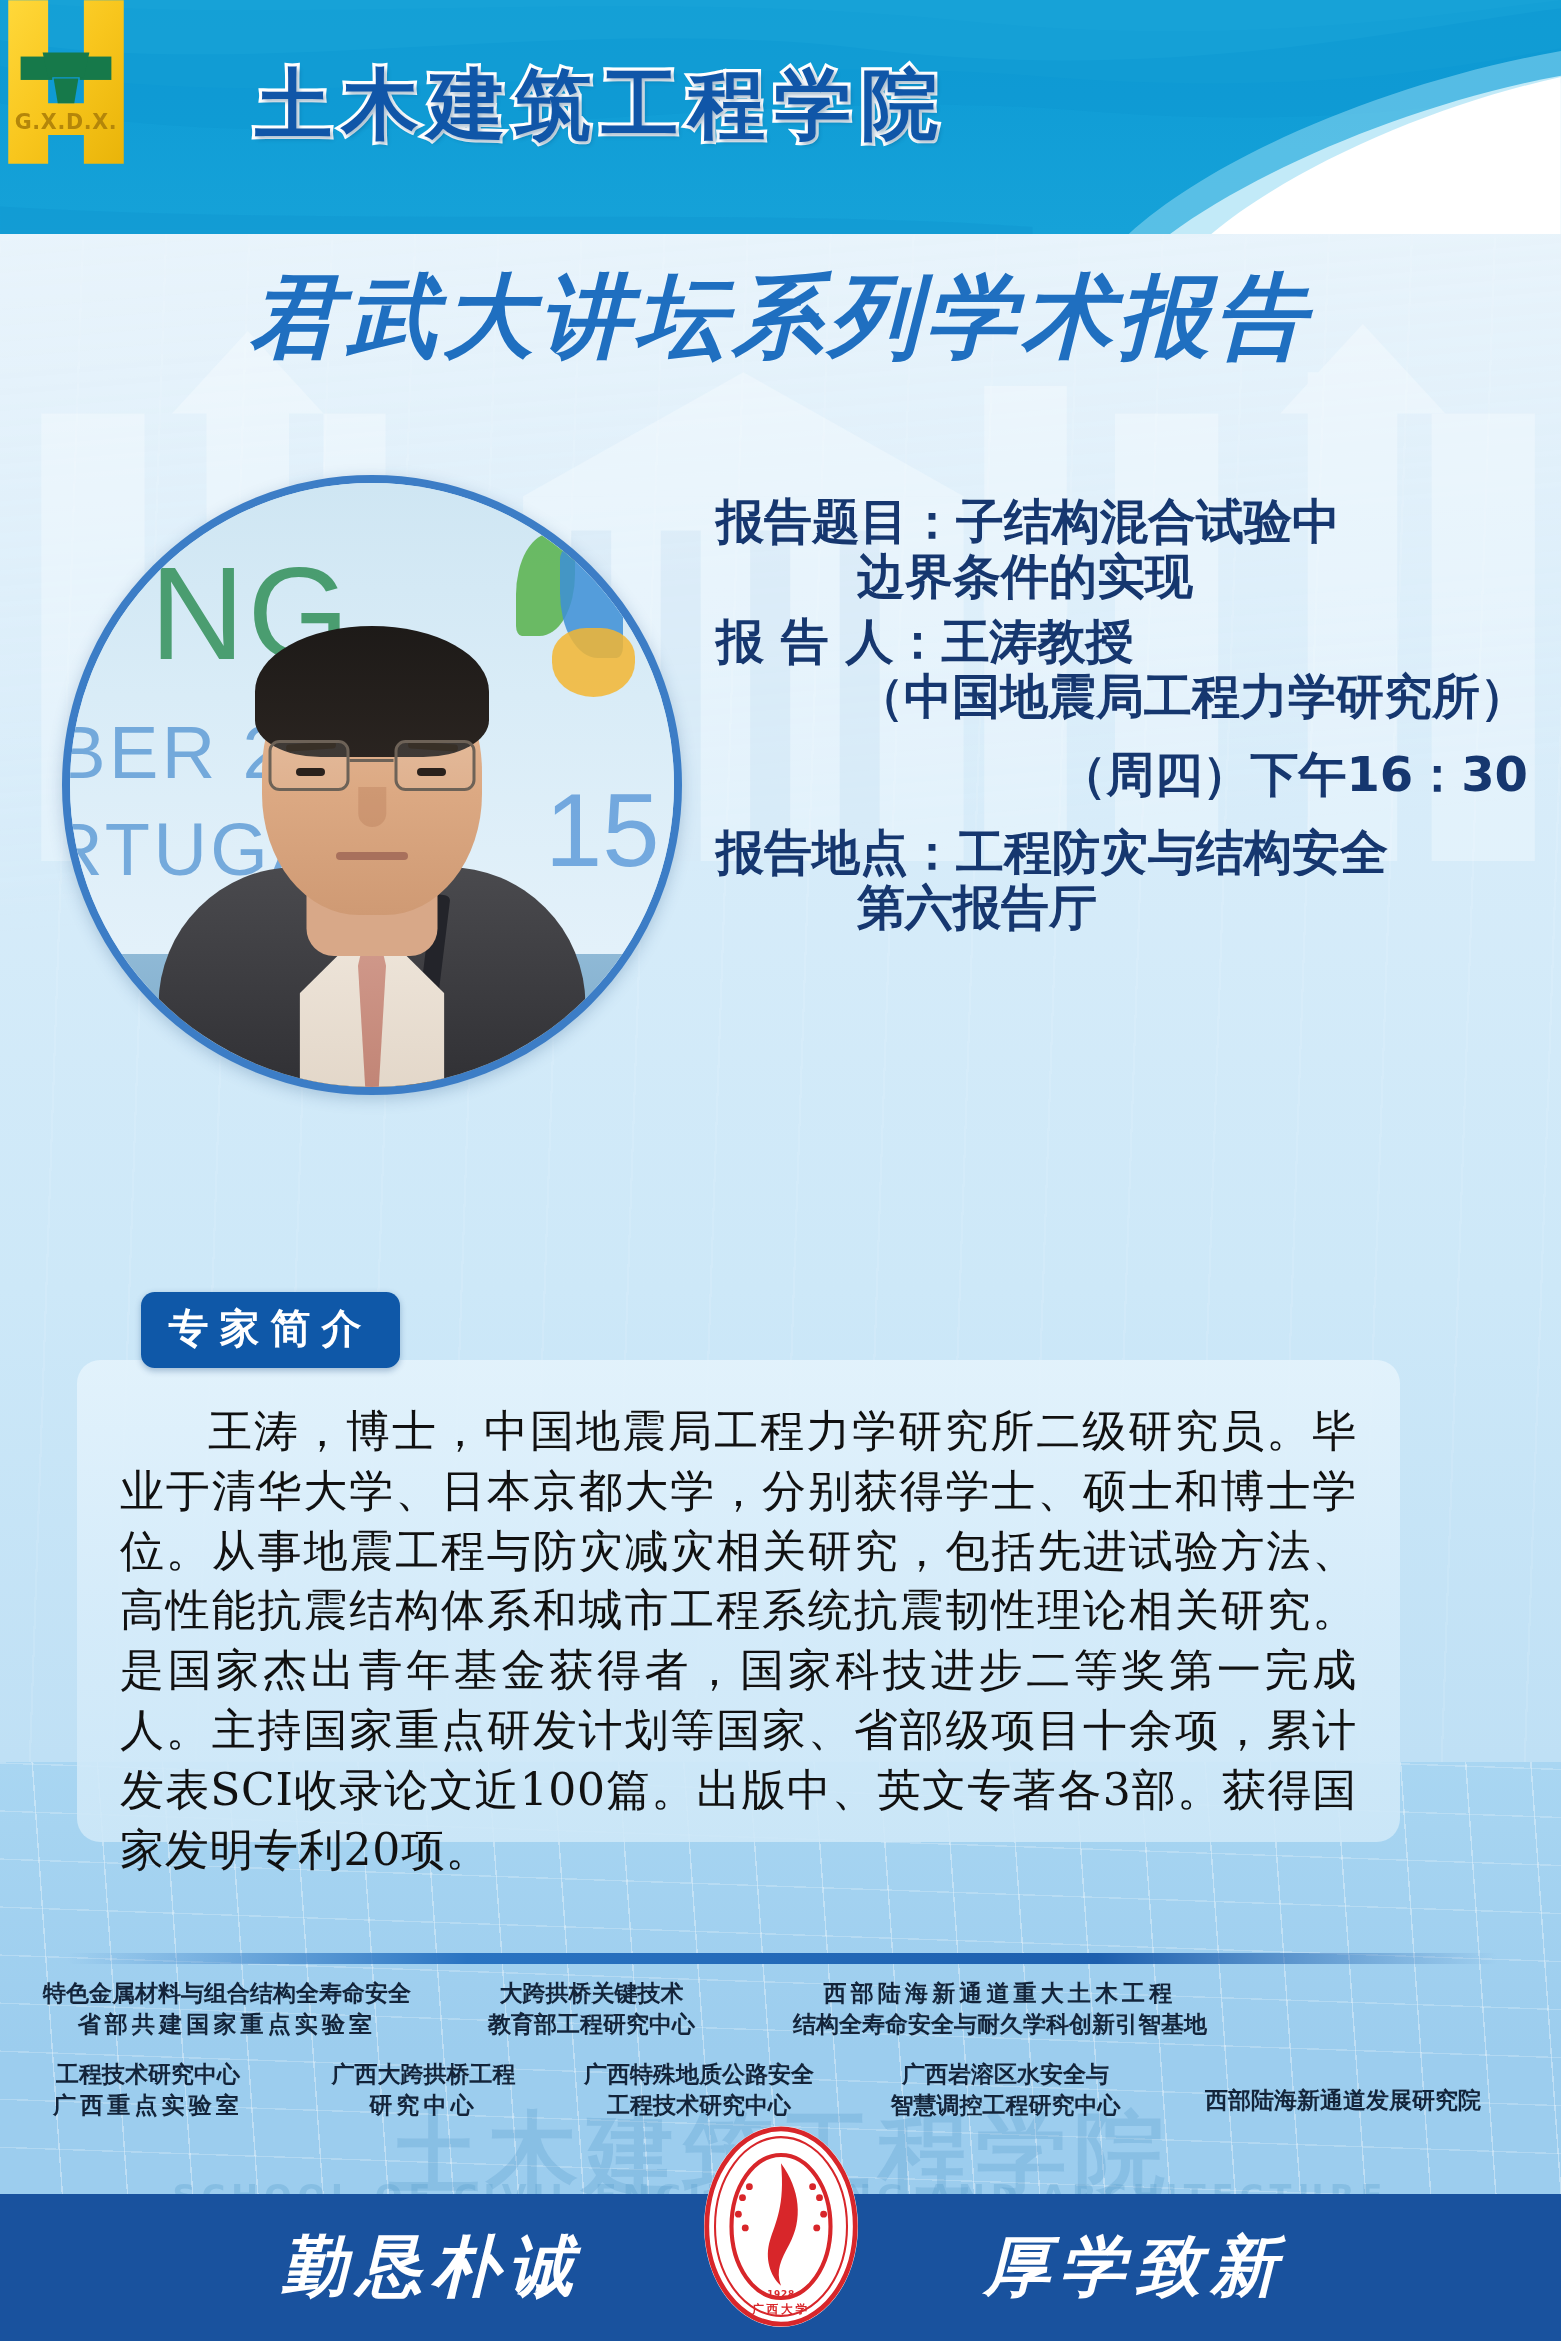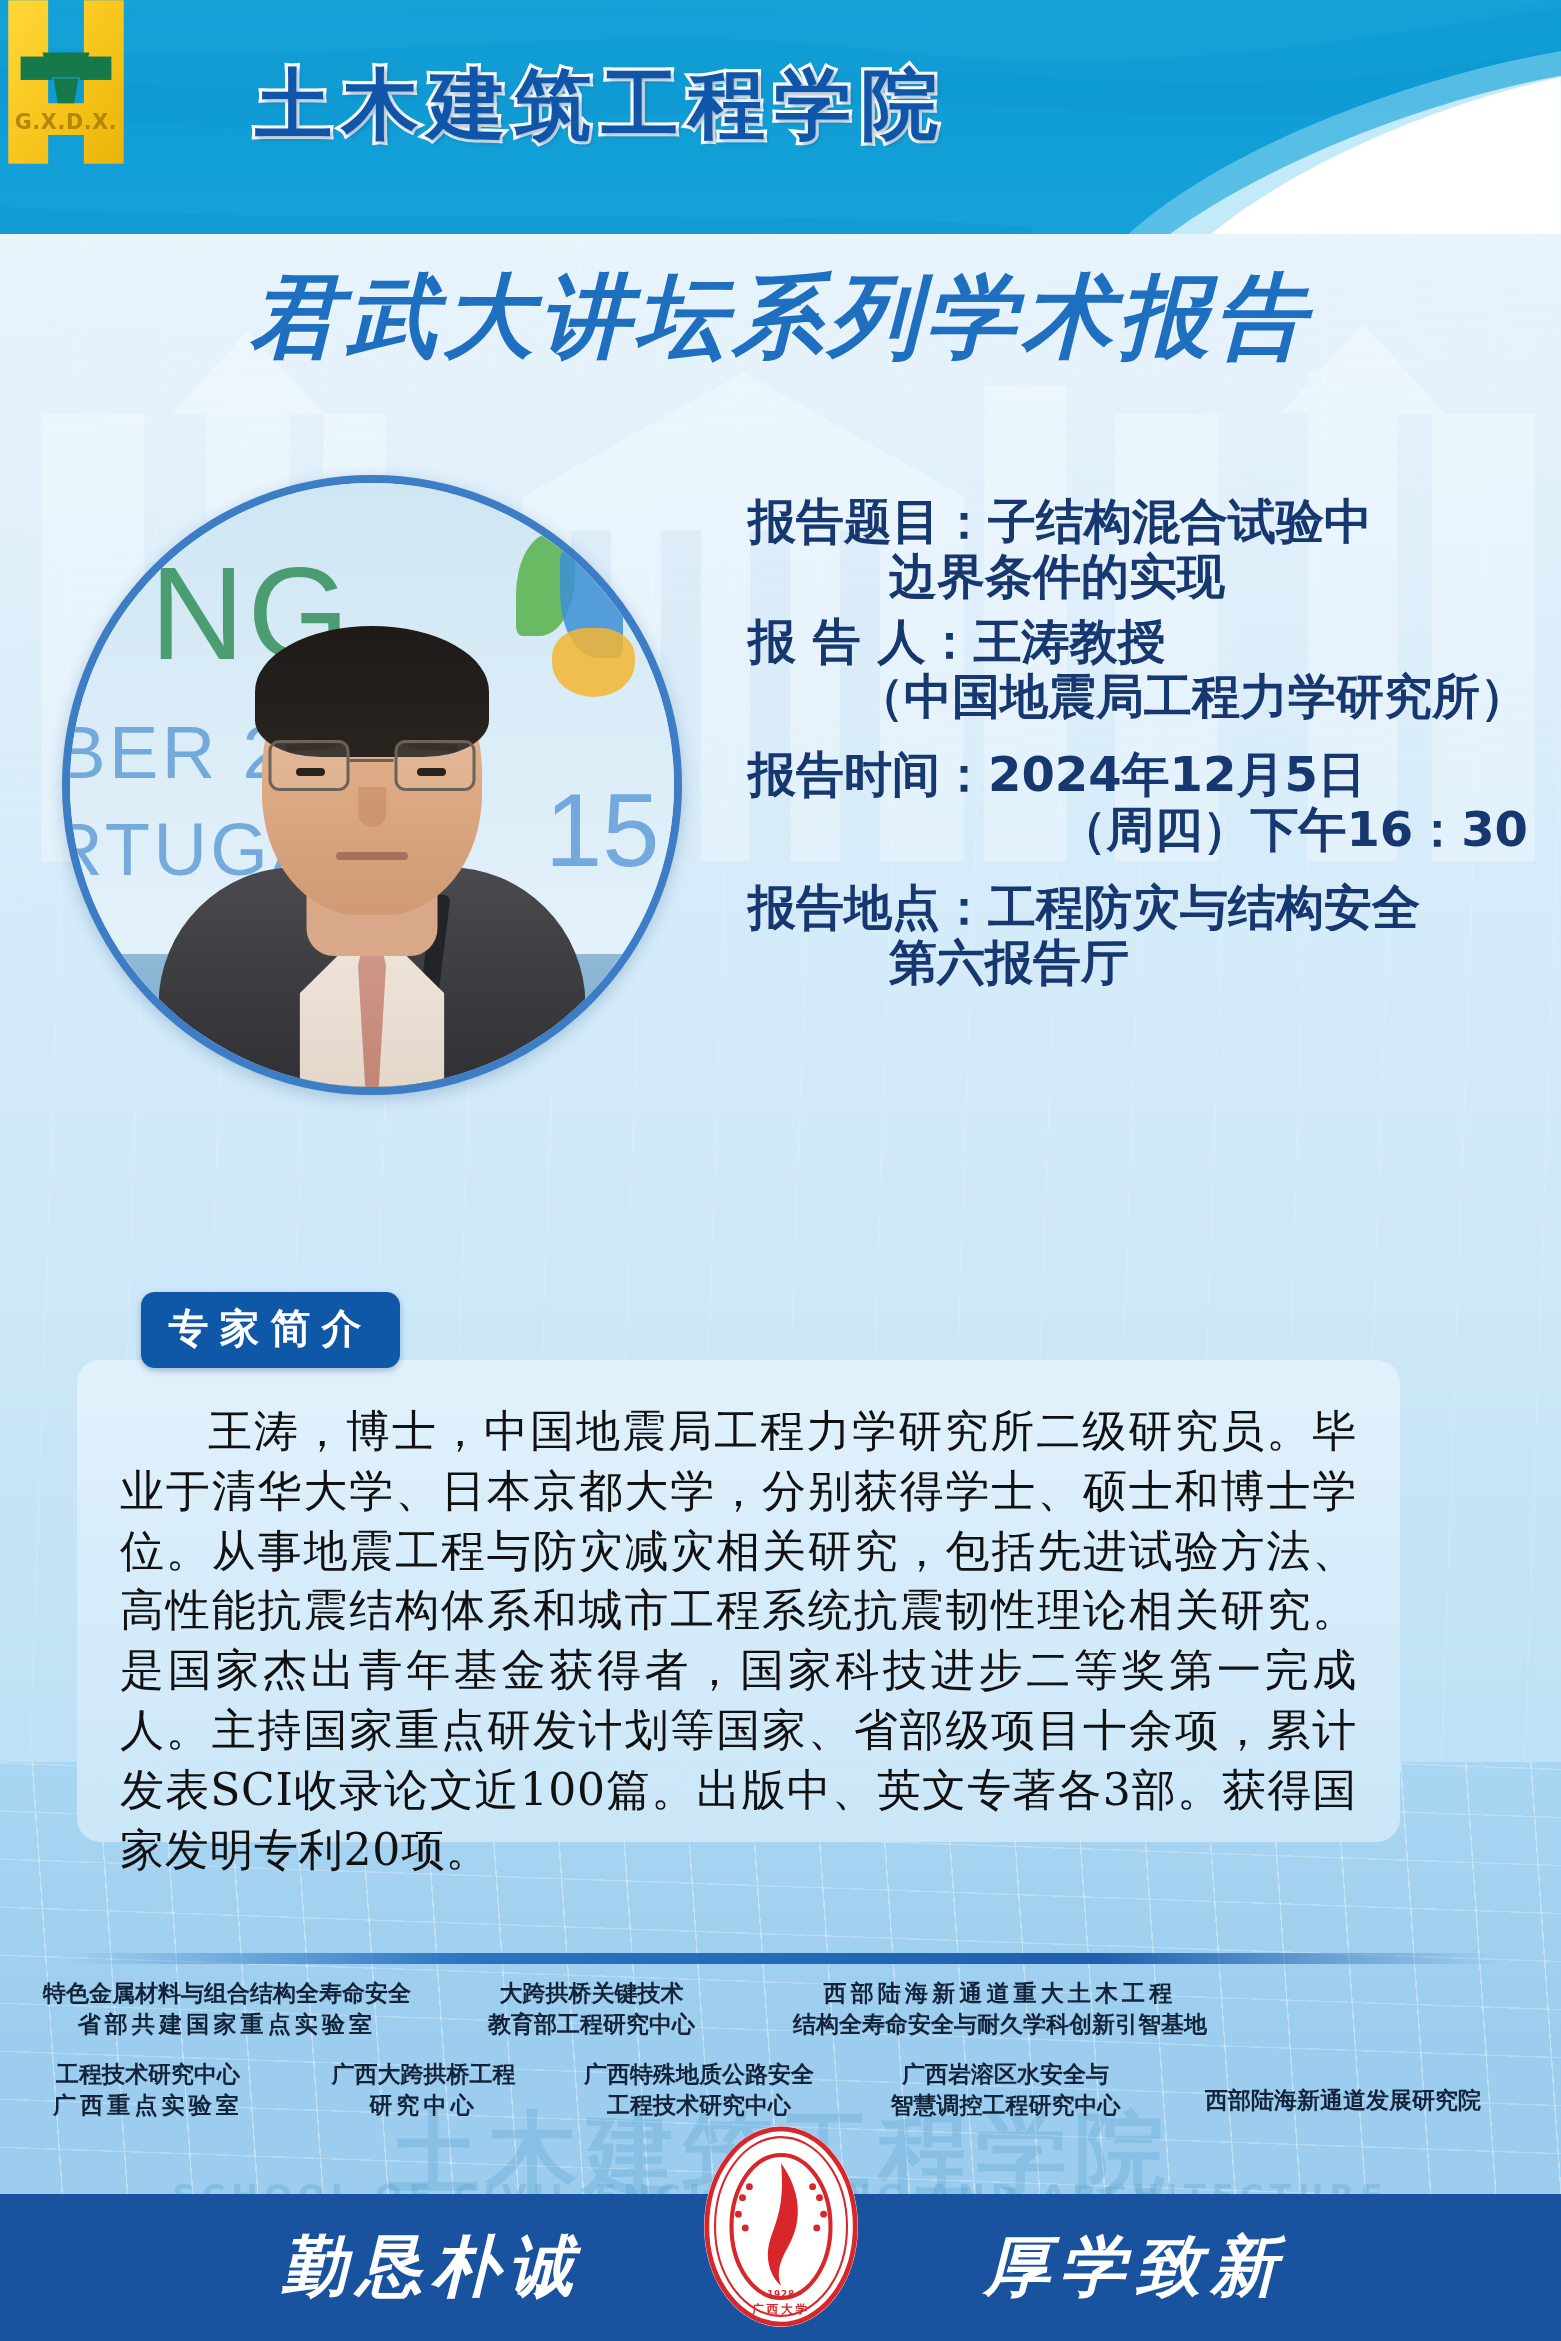--- a/index.html
+++ b/index.html
@@ -202,21 +202,21 @@
     width:72px; height:8.3px; background:#a8705c; border-radius:5.5px; }
 
   
   .details {
     position:absolute; left:716px; top:494px; width:812px;
     z-index:6;
     font-family:"DejaVu Sans", sans-serif;
     font-weight:700;
     color:#16376f;
   }
-  .d-row { font-size:48px; line-height:1.14; white-space:nowrap;margin-left:32px; }
+  .d-row { font-size:48px; line-height:1.14; white-space:nowrap; }
   .d-row.ind { padding-left:141px; }
   .d-row.ind2 { padding-left:86px;text-align:right; }
   .d-gap-s { height:11px; }
   .d-gap-m { height:23.4px; }
 
   
   .badge {
     position:absolute; left:141px; top:1292px;
     padding:9px 27.5px 11.7px 27.5px;
     background:#0f58a8;
@@ -401,23 +401,20 @@
     <div class="d-row">
       <span>报告题目：</span><span>子结构混合试验中</span>
     </div>
     <div class="d-row ind">边界条件的实现</div>
     <div class="d-gap-s"></div>
     <div class="d-row">
       <span>报 告 人：</span><span>王涛教授</span>
     </div>
     <div class="d-row ind2">（中国地震局工程力学研究所）</div>
     <div class="d-gap-m"></div>
-    <div class="d-row">
-      <span>报告时间：</span><span>2024年12月5日</span>
-    </div>
     <div class="d-row ind2">（周四）下午16：30</div>
     <div class="d-gap-m"></div>
     <div class="d-row">
       <span>报告地点：</span><span>工程防灾与结构安全</span>
     </div>
     <div class="d-row ind">第六报告厅</div>
   </div>
 
   <div class="badge">专家简介</div>
 

